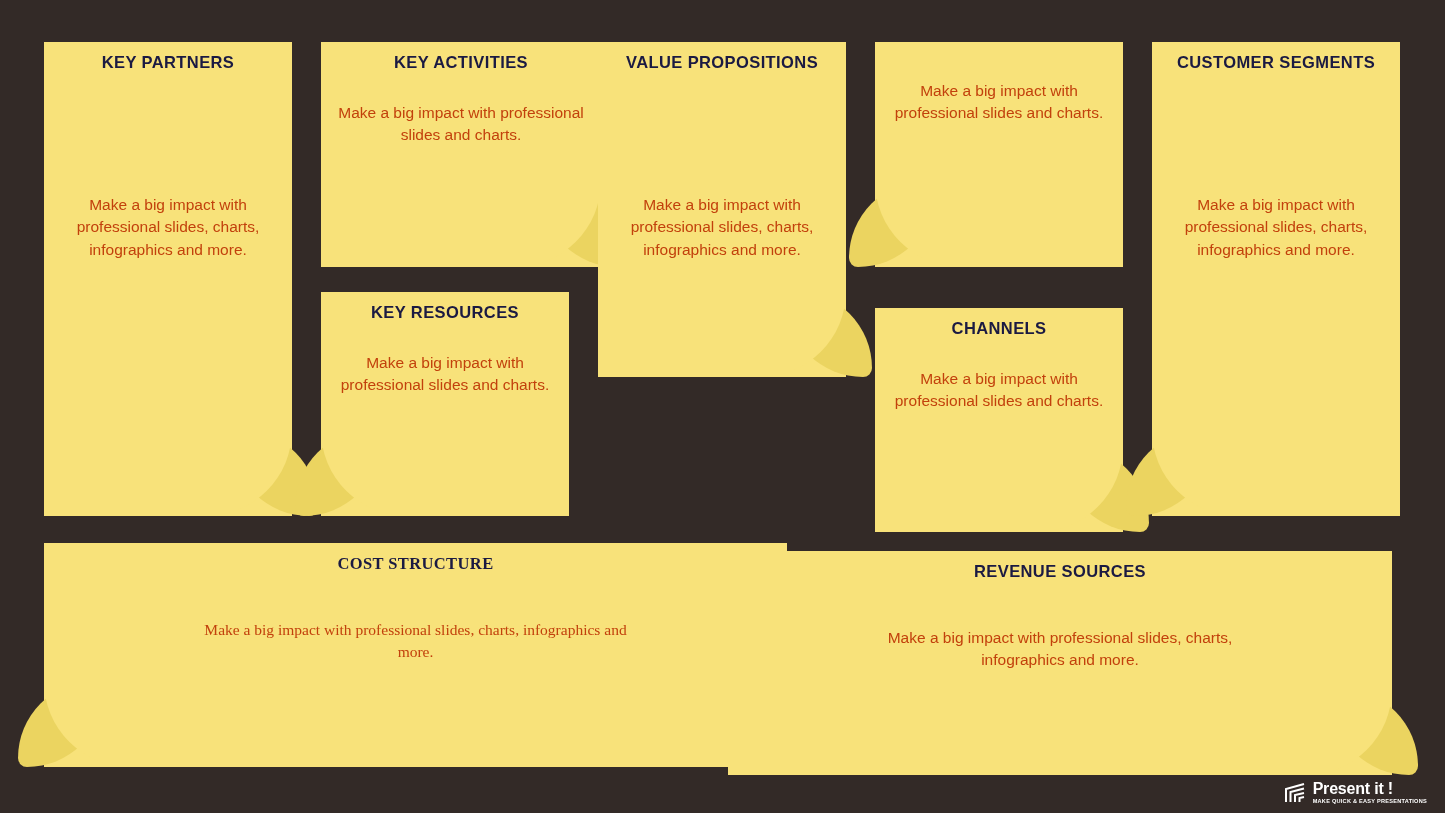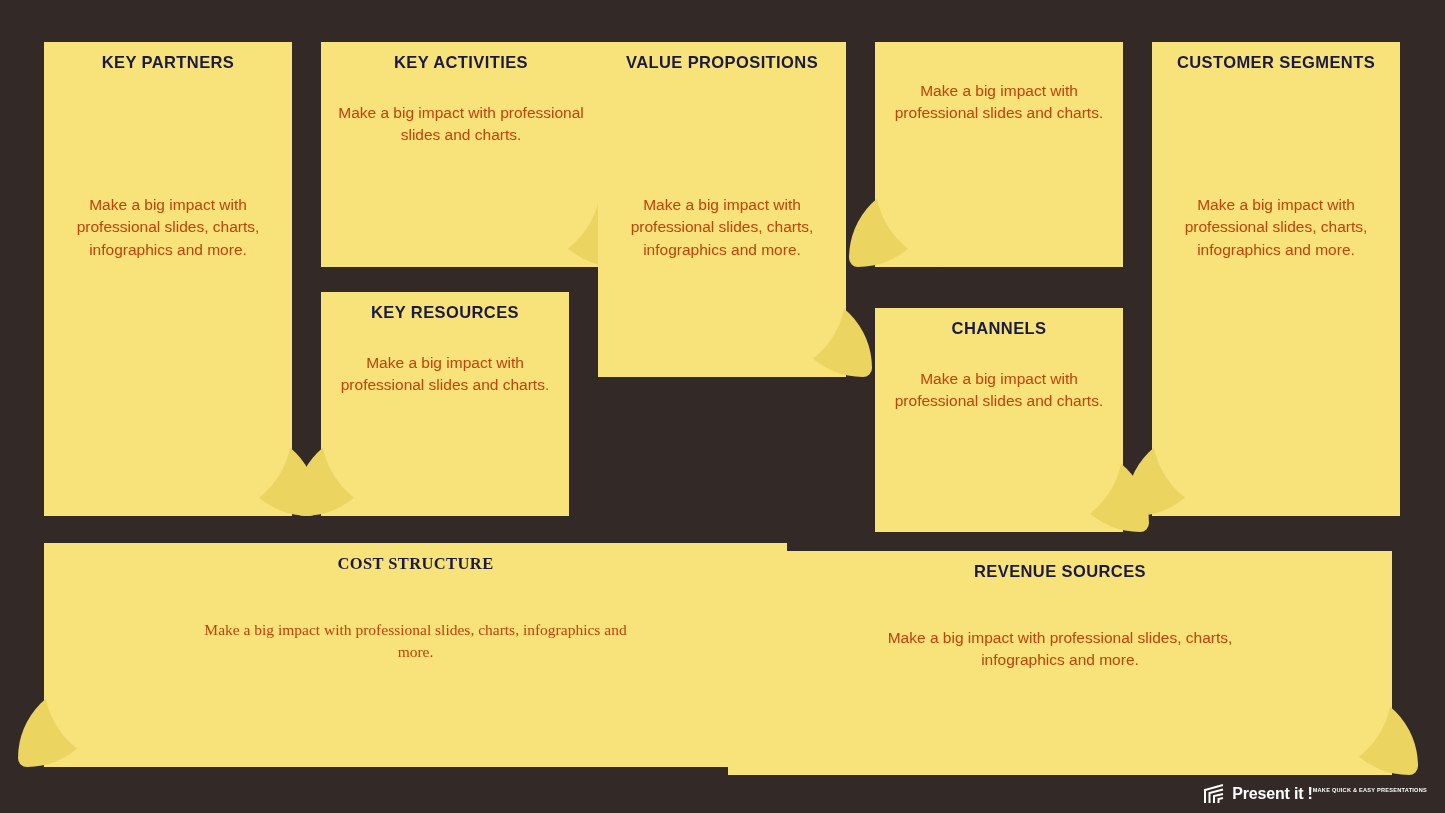--- a/index.html
+++ b/index.html
@@ -98,21 +98,21 @@
   
   #logo {
     position:absolute;
     right:18px; bottom:8px;
     display:flex;
     align-items:center;
     gap:6px;
     z-index:20;
   }
   #logo .mark { flex:0 0 auto; line-height:0; }
-  #logo .wordmark { display:flex; flex-direction:row; line-height:1; }
+  #logo .wordmark { display:flex; flex-direction:column; line-height:1; }
   #logo .brand {
     font-size:16px;
     font-weight:bold;
     color:#ffffff;
     letter-spacing:-0.2px;
   }
   #logo .tagline {
     font-size:5.6px;
     font-weight:bold;
     color:#ffffff;

